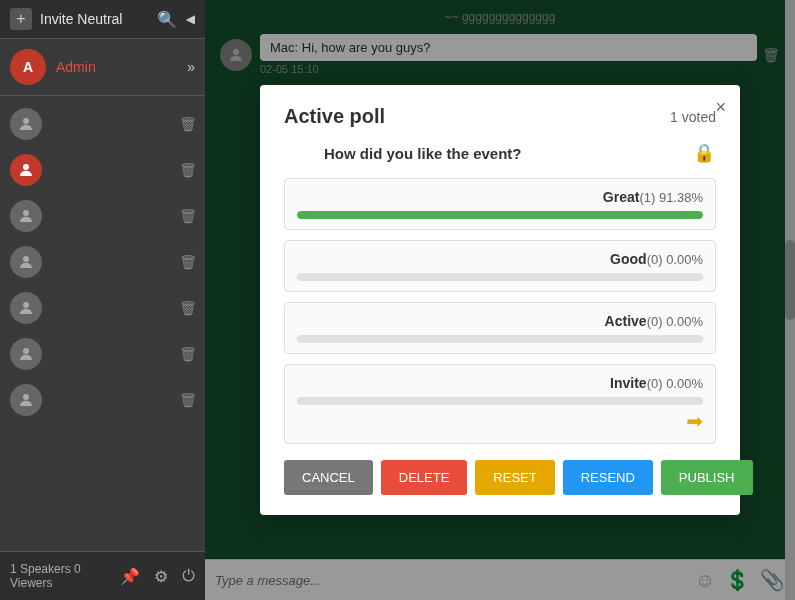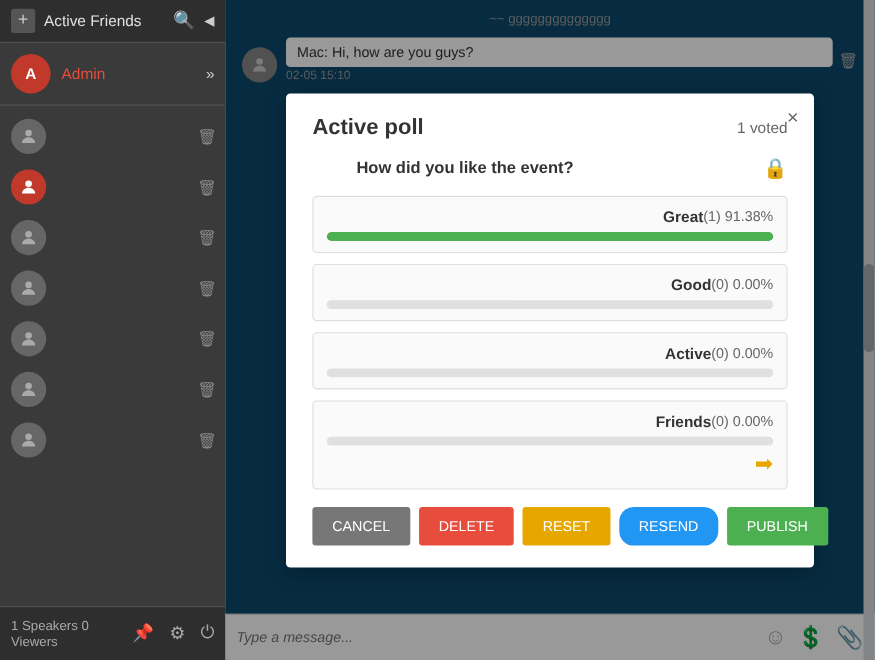--- a/index.html
+++ b/index.html
@@ -167,21 +167,21 @@
 
     .footer-icon {
       color: #aaa;
       font-size: 16px;
       cursor: pointer;
     }
 
     
     .main-area {
       flex: 1;
-      background: #0c4a6e;
+      background: #14532d;
       display: flex;
       flex-direction: column;
       position: relative;
     }
 
     .chat-messages {
       flex: 1;
       padding: 10px 15px;
       overflow-y: auto;
       position: relative;
@@ -189,21 +189,21 @@
 
     .chat-top-text {
       text-align: center;
       color: #999;
       font-size: 12px;
       margin-bottom: 10px;
     }
 
     .message-row {
       display: flex;
-      align-items: flex-end;
+      align-items: center;
       margin-bottom: 8px;
     }
 
     .msg-avatar {
       width: 32px;
       height: 32px;
       border-radius: 50%;
       background: #888;
       display: flex;
       align-items: center;
@@ -434,32 +434,32 @@
       border-radius: 3px;
       font-size: 13px;
       font-weight: normal;
       cursor: pointer;
       color: white;
     }
 
     .btn-cancel { background: #777; }
     .btn-delete { background: #e74c3c; }
     .btn-reset  { background: #e6a800; }
-    .btn-resend { background: #2196F3; border-radius: 13px; }
+    .btn-resend { background: #2196F3; }
     .btn-publish { background: #4caf50; }
   </style>
 </head>
 <body>
 
 <div class="app-container">
 
   <div class="sidebar">
     <div class="sidebar-header">
       <div class="sidebar-add-icon">+</div>
-      <span class="sidebar-title">Active Friends</span>
+      <span class="sidebar-title">Invite Neutral</span>
       <span class="sidebar-search-icon">🔍</span>
       <span class="sidebar-collapse-icon">◀</span>
     </div>
 
     <div class="sidebar-admin">
       <div class="admin-avatar">A</div>
       <span class="admin-name">Admin</span>
       <span class="admin-expand">»</span>
     </div>
 
@@ -615,21 +615,21 @@
             <span class="poll-option-label">Active</span>
             <span class="poll-option-count">(0) 0.00%</span>
           </div>
           <div class="poll-bar-track">
             <div class="poll-bar-fill gray" style="width:0%"></div>
           </div>
         </div>
 
         <div class="poll-option">
           <div class="poll-option-header">
-            <span class="poll-option-label">Friends</span>
+            <span class="poll-option-label">Invite</span>
             <span class="poll-option-count">(0) 0.00%</span>
           </div>
           <div class="poll-bar-track">
             <div class="poll-bar-fill gray" style="width:0%"></div>
           </div>
           <div class="arrow-indicator">
             <span class="arrow-icon">➡</span>
           </div>
         </div>
 

